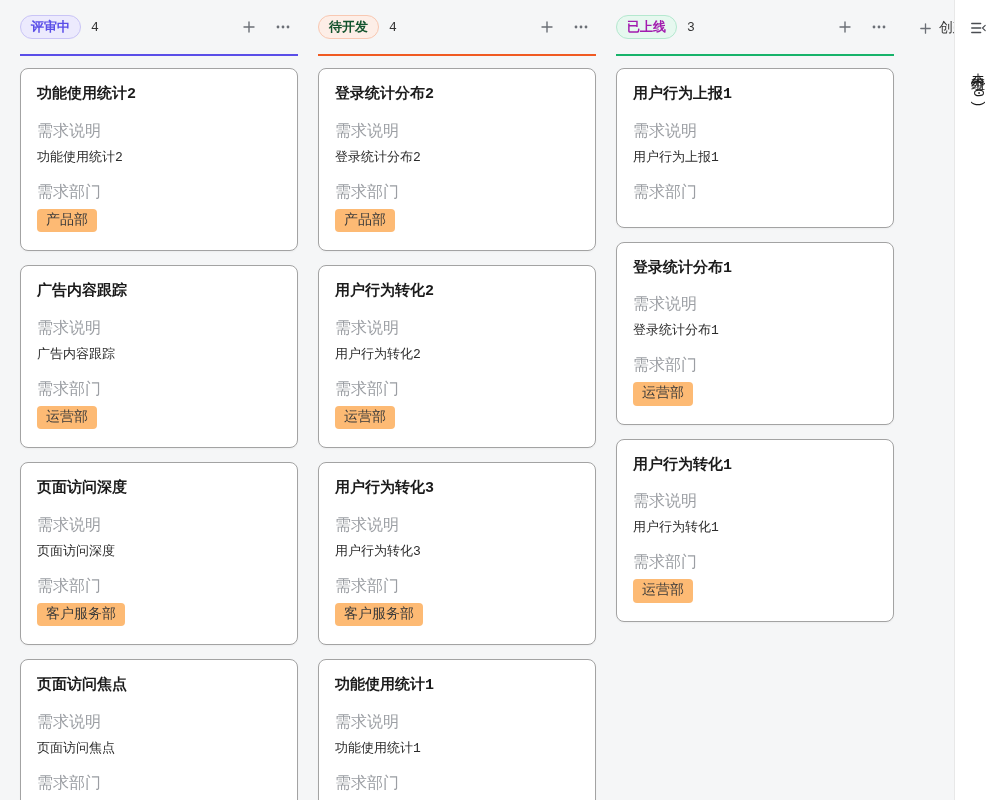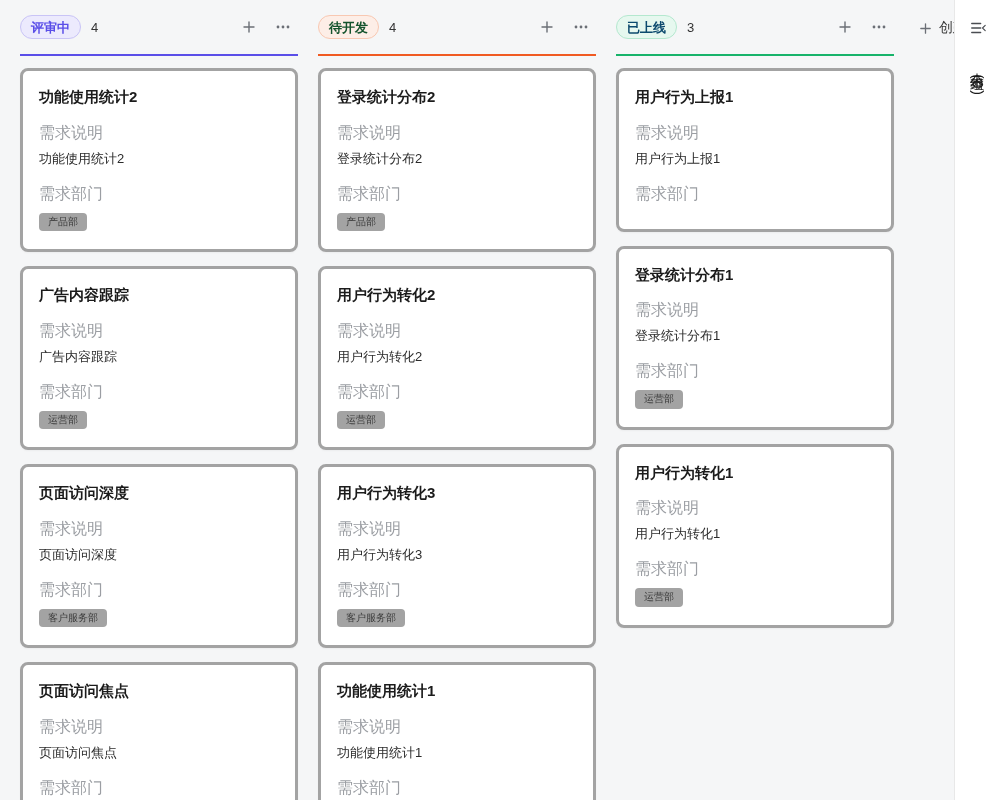--- a/index.html
+++ b/index.html
@@ -7,20 +7,21 @@
     width: 1000px; height: 800px;
     font-family: "Liberation Sans", "DejaVu Sans", sans-serif;
     background: #f5f6f7;
     overflow: hidden;
   }
   .app {
     position: relative;
     width: 1000px; height: 800px;
     display: flex;
     background: #f5f6f7;
+    font-family: Liberation Mono, monospace;
   }
 
   
   .board {
     flex: 1;
     display: flex;
     align-items: flex-start;
     padding: 0 0 0 0;
     overflow: hidden;
     background: #f5f6f7;
@@ -51,21 +52,21 @@
     height: 24px;
     padding: 0 10px;
     border-radius: 13px;
     font-size: 13px;
     font-weight: bold;
     line-height: 1;
     border: 1px solid transparent;
   }
   .chip.c0 { color: #5a4ee8; background: #eceafd; border-color: #c9c4f6; }
   .chip.c1 { color: #14532d; background: #fdeee7; border-color: #f8c8b2; }
-  .chip.c2 { color: #0c4a6e; background: #e6f8ef; border-color: #b4e8cf; }
+  .chip.c2 { color: #a21caf; background: #e6f8ef; border-color: #b4e8cf; }
 
   .col-count {
     margin-left: 10px;
     font-size: 13px;
     color: #333;
   }
   .col-spacer { flex: 1; }
 
   .icon-btn {
     width: 26px; height: 26px;
@@ -76,21 +77,21 @@
     border-radius: 4px;
     cursor: pointer;
     user-select: none;
   }
   .icon-btn svg { display: block; }
 
   .cards { padding-top: 12px; }
 
   .card {
     background: #fff;
-    border: 3px solid #a3a3a3;
+    border: 1px solid #a3a3a3;
     border-radius: 8px;
     padding: 16px 16px 18px 16px;
     margin-bottom: 14px;
     box-shadow: 0 1px 2px rgba(0,0,0,0.04);
   }
   .card-title {
     font-size: 15px;
     font-weight: bold;
     color: #1b1b1b;
     line-height: 1.3;
@@ -102,23 +103,23 @@
     margin-bottom: 6px;
   }
   .field-value {
     font-size: 13px;
     color: #2b2b2b;
     margin-bottom: 16px;
   }
   .field-value:last-child { margin-bottom: 0; }
   .tag {
     display: inline-block;
-    font-size: 10px;
+    font-size: 14px;
     color: #3a3a3a;
-    background: #a3a3a3;
+    background: #fdba74;
     border-radius: 4px;
     padding: 3px 9px;
     line-height: 1.25;
   }
 
   
   .create-group {
     display: flex;
     align-items: center;
     height: 56px;

